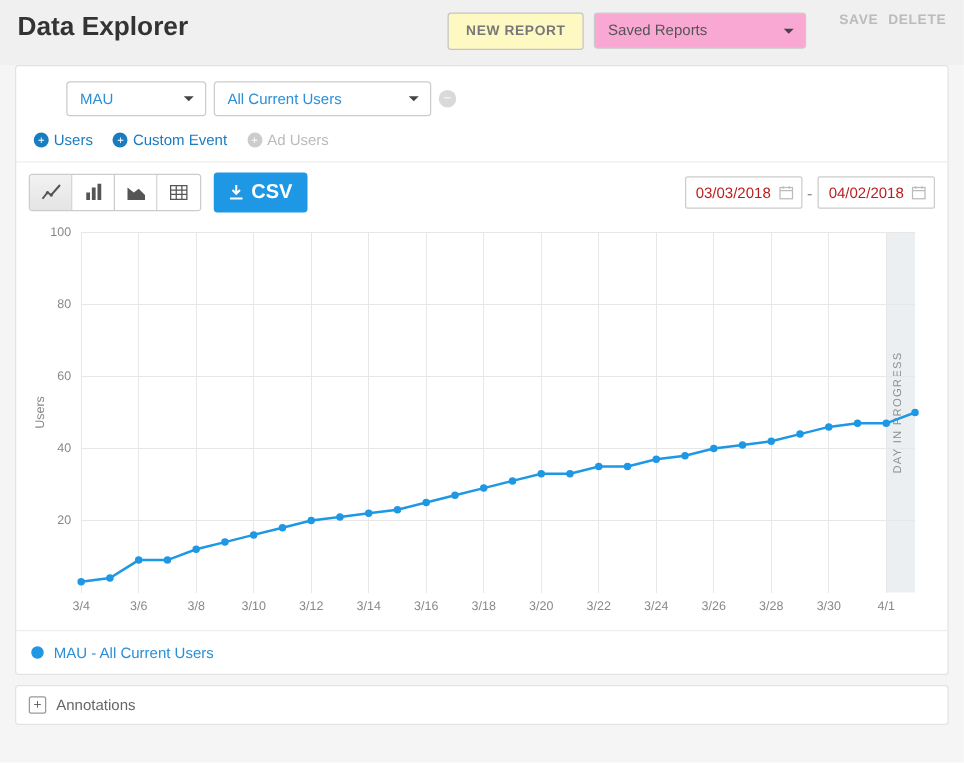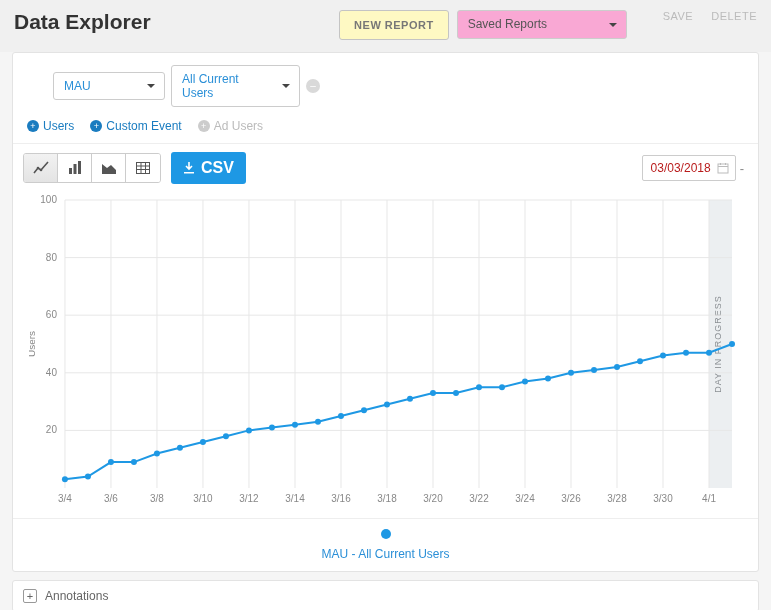--- a/index.html
+++ b/index.html
@@ -46,22 +46,22 @@
     margin-right: 18px;
   }
   .sel-saved::after {
     content: "";
     position: absolute; right: 9px; top: 50%;
     border: 4px solid transparent;
     border-top-color: #444;
     transform: translateY(-2px);
   }
   .hdr-link {
-    font-size: 11px; font-weight: 400; letter-spacing: .5px;
-    color: #bbb; cursor: pointer; margin-left: 18px;
+    font-size: 11px; font-weight: 700; letter-spacing: .5px;
+    color: #bbb; cursor: pointer; margin-left: 8px;
   }
 
   
   .panel {
     margin: 0 12px;
     background: #fff;
     border: 1px solid #e3e3e3;
     border-radius: 3px;
   }
   .filters { padding: 12px 14px 10px 40px; border-bottom: 1px solid #eee; }
@@ -77,21 +77,21 @@
     cursor: pointer;
   }
   .sel-blue::after {
     content: "";
     position: absolute; right: 9px; top: 50%;
     border: 4px solid transparent;
     border-top-color: #444;
     transform: translateY(-2px);
   }
   .sel-blue.mau { width: 112px; }
-  .sel-blue.acu { width: 129px; }
+  .sel-blue.acu { width: 174px; }
   .close-circ {
     width: 14px; height: 14px; border-radius: 50%;
     background: #d9d9d9; color: #fff; font-size: 10px; line-height: 14px;
     text-align: center; cursor: pointer;
   }
   .add-row { margin-top: 12px; display: flex; gap: 16px; margin-left: -26px; }
   .add-link { font-size: 12px; color: #1a7cc0; cursor: pointer; display: inline-flex; align-items: center; gap: 4px; }
   .add-link.disabled { color: #bbb; cursor: default; }
   .plus-circ {
     width: 12px; height: 12px; border-radius: 50%;
@@ -145,21 +145,21 @@
   .ylabel { fill: #888; font-size: 10px; }
   .series { fill: none; stroke: #1e98e4; stroke-width: 2; }
   .dot { fill: #1e98e4; }
   .dip-band { fill: #eceff1; }
   .dip-text { fill: #8a8f93; font-size: 9px; letter-spacing: 1px; }
 
   
   .legend {
     border-top: 1px solid #eee;
     padding: 10px 12px; display: flex; align-items: center; gap: 8px;
-    font-size: 12px; color: #2a8fd7; flex-direction: column;
+    font-size: 12px; color: #2a8fd7;
   }
   .legend .bullet { width: 10px; height: 10px; border-radius: 50%; background: #1e98e4; }
 
   
   .anno {
     margin: 8px 12px 0 12px;
     border: 1px solid #e3e3e3;
     background: #fff;
     border-radius: 3px;
     padding: 8px 10px;
@@ -256,20 +256,29 @@
     <div class="date-box">
       <span>03/03/2018</span>
       <svg viewBox="0 0 12 12">
           <rect x="1" y="2" width="10" height="9" fill="none" stroke="#bbb"></rect>
           <line x1="1" y1="4.5" x2="11" y2="4.5" stroke="#bbb"></line>
           <line x1="3.5" y1="1" x2="3.5" y2="3" stroke="#bbb"></line>
           <line x1="8.5" y1="1" x2="8.5" y2="3" stroke="#bbb"></line>
         </svg>
     </div>
     <span class="date-sep">-</span>
+    <div class="date-box">
+      <span>04/02/2018</span>
+      <svg viewBox="0 0 12 12">
+          <rect x="1" y="2" width="10" height="9" fill="none" stroke="#bbb"></rect>
+          <line x1="1" y1="4.5" x2="11" y2="4.5" stroke="#bbb"></line>
+          <line x1="3.5" y1="1" x2="3.5" y2="3" stroke="#bbb"></line>
+          <line x1="8.5" y1="1" x2="8.5" y2="3" stroke="#bbb"></line>
+        </svg>
+    </div>
   </div>
 
   <div class="chart-wrap">
     <div class="chart-inner">
       <svg id="chart-svg" viewBox="0 0 730 320" preserveAspectRatio="none">
           <rect class="dip-band" x="688.9655172413793" y="8" width="23.034482758620697" height="288"></rect>
           <text class="dip-text" x="700.4827586206897" y="152" text-anchor="middle" transform="rotate(-90 700.4827586206897 152)">DAY IN PROGRESS</text>
           <g class="grid">
             <line x1="44" x2="712" y1="238.4" y2="238.4"></line>
             <line x1="44" x2="712" y1="180.8" y2="180.8"></line>

